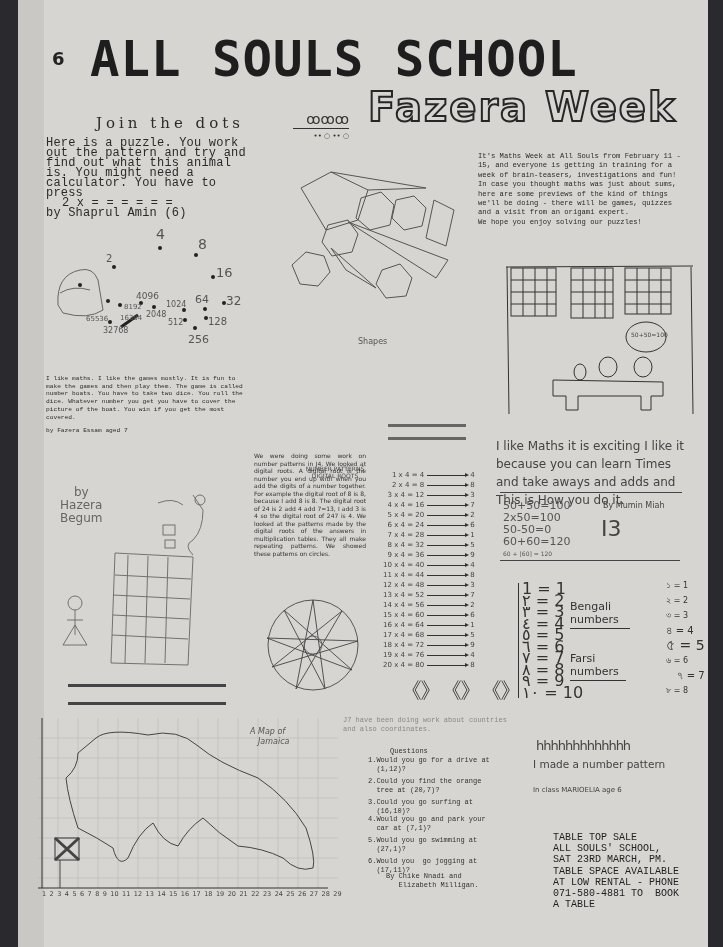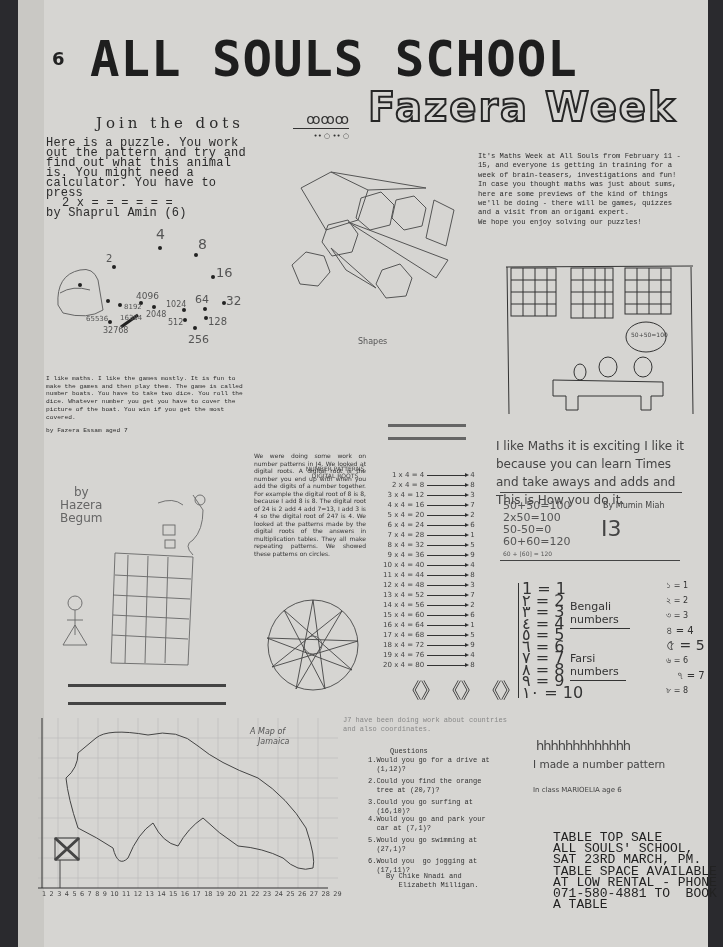--- a/index.html
+++ b/index.html
@@ -10,21 +10,21 @@
   .mono{font-family:"Liberation Mono","DejaVu Sans Mono",monospace;color:#2b2b2b;}
   .page-num{left:34px;top:48px;font-size:18px;font-weight:bold;color:#222;font-family:"DejaVu Sans",sans-serif;}
   .title{left:72px;top:30px;font-family:"DejaVu Sans Mono",monospace;font-weight:bold;font-size:50px;letter-spacing:1px;color:#1e1e1e;transform:scaleX(0.98);transform-origin:left;}
   .subtitle{left:350px;top:84px;font-family:"DejaVu Sans",sans-serif;font-weight:bold;font-size:40px;color:#d6d5d2;-webkit-text-stroke:2px #262626;letter-spacing:2px;}
   .deco{left:275px;top:112px;font-size:14px;color:#333;font-family:"DejaVu Sans",sans-serif;line-height:14px;text-align:right;}
   .join-title{left:78px;top:114px;font-family:"DejaVu Serif",serif;font-size:15px;letter-spacing:4px;color:#2b2b2b;}
   .small-text{font-size:7.5px;line-height:10px;}
   .para{color:#333;font-family:"DejaVu Sans",sans-serif;}
   .caption{font-size:8px;color:#555;font-family:"DejaVu Sans",sans-serif;margin-top:37px;}
   .hand{font-family:"DejaVu Sans",sans-serif;color:#444;}
-  .ad{left:535px;top:832px;font-family:"Liberation Mono",monospace;font-size:13px;line-height:11.2px;color:#222;white-space:pre;}
+  .ad{left:535px;top:832px;font-family:"Liberation Mono",monospace;font-size:10px;line-height:11.2px;color:#222;white-space:pre;}
   .mult-row{font-family:"DejaVu Sans",sans-serif;font-size:7px;color:#444;height:10px;line-height:10px;white-space:nowrap;text-align:right;}
   .arrow{display:inline-block;width:40px;height:1px;background:#333;vertical-align:middle;position:relative;margin:0 3px;}
   .arrow:after{content:"";position:absolute;right:-2px;top:-2px;border-left:4px solid #333;border-top:2.5px solid transparent;border-bottom:2.5px solid transparent;}
   .num-row{font-family:"DejaVu Sans",sans-serif;font-size:16px;color:#333;height:11.5px;line-height:11.5px;}
   .q{font-family:"Liberation Mono",monospace;font-size:7px;line-height:8.5px;color:#333;white-space:pre;}
 </style>
 </head>
 <body>
 
 <div class="page">

